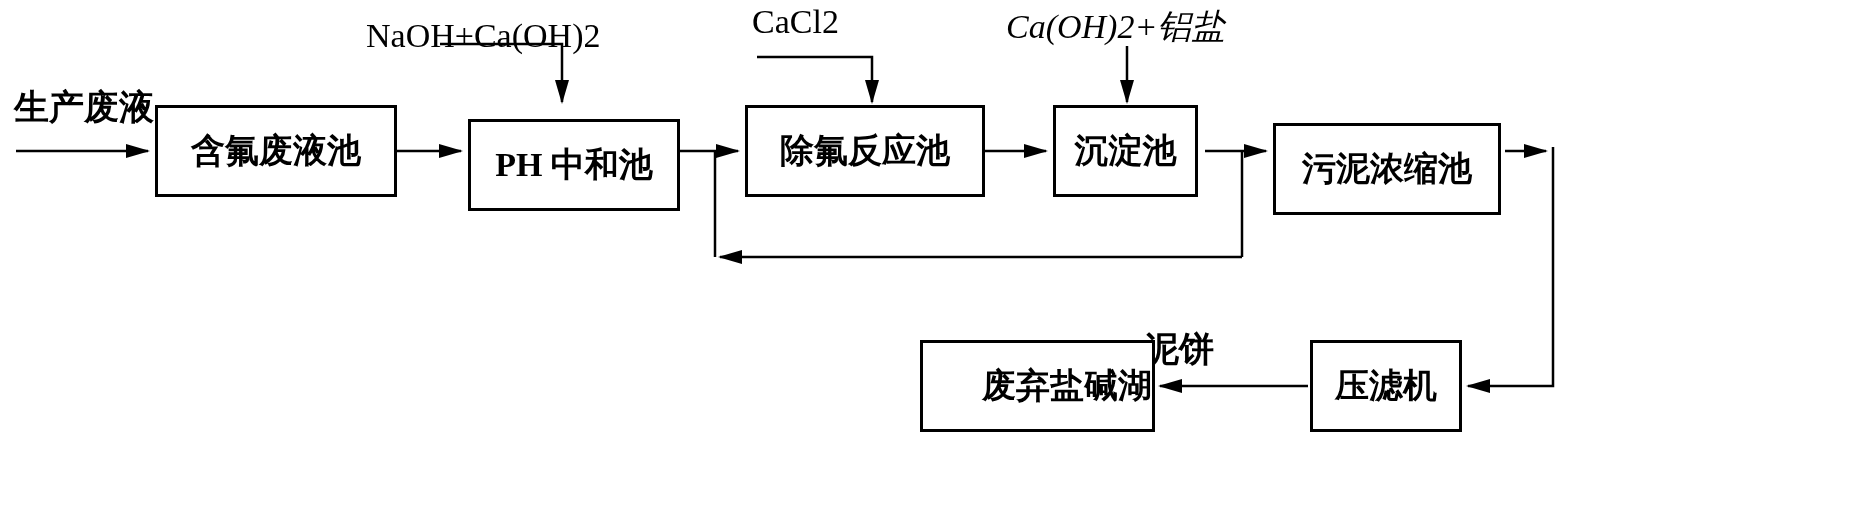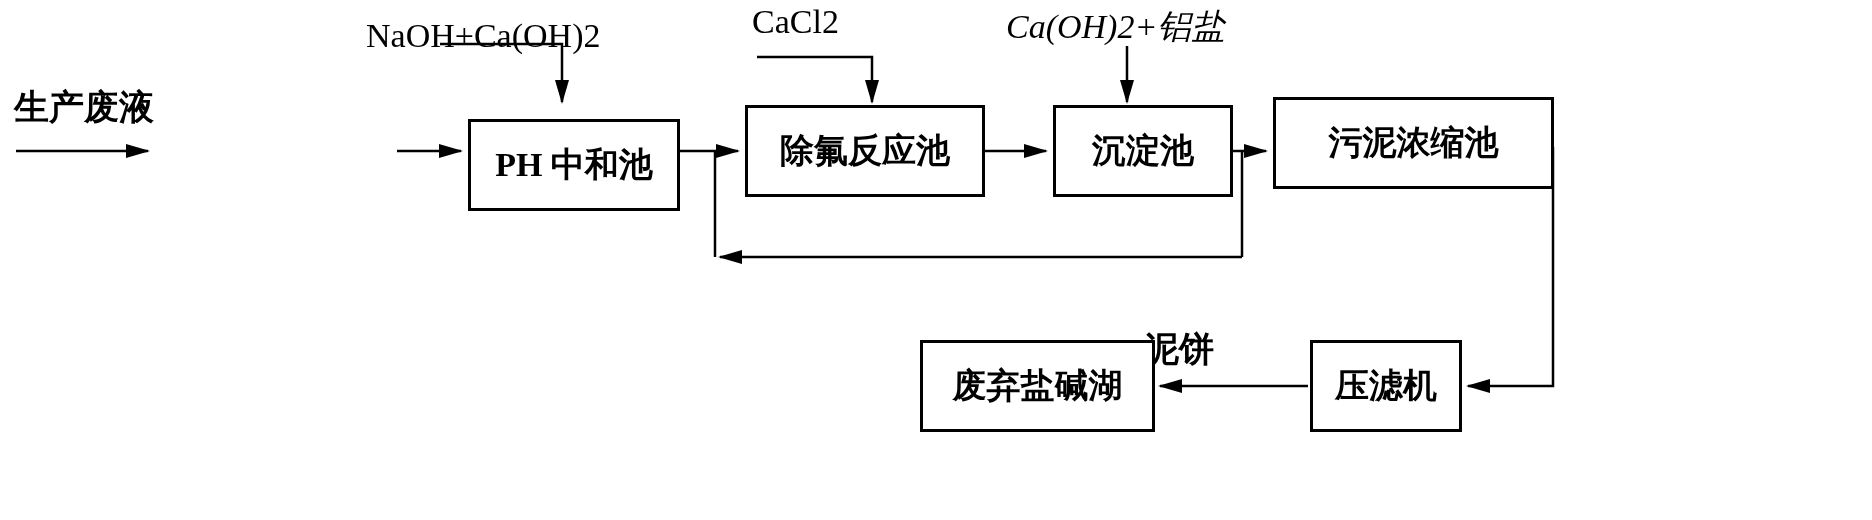--- a/index.html
+++ b/index.html
@@ -92,38 +92,41 @@
   <div class="lbl cjk" style="left:2px; top:88px;margin-left:12px;">生产废液</div>
 
   <div class="lbl chem" style="left:366px; top:16px;">NaOH+Ca(OH)2</div>
 
   <div class="lbl chem" style="left:752px; top:2px;">CaCl2</div>
 
   <div class="lbl chem" style="left:1006px; top:7px;font-style:italic;">Ca(OH)2+铝盐</div>
 
   <div class="lbl cjk" style="left:1144px; top:330px;">泥饼</div>
 
+  <div class="node" style="left:155px; top:105px; width:242px; height:92px;">
+    <span>含氟废液池</span>
+  </div>
 
   <div class="node" style="left:468px; top:105px; width:212px; height:92px;margin-top:14px;">
     <span>PH 中和池</span>
   </div>
 
   <div class="node" style="left:745px; top:105px; width:240px; height:92px;">
     <span>除氟反应池</span>
   </div>
 
-  <div class="node" style="left:1053px; top:105px; width:180px; height:92px;">
+  <div class="node" style="left:1053px; top:105px; width:145px; height:92px;">
     <span>沉淀池</span>
   </div>
 
-  <div class="node" style="left:1273px; top:97px; width:281px; height:92px;">
+  <div class="node" style="left:1273px; top:123px; width:228px; height:92px;">
     <span>污泥浓缩池</span>
   </div>
 
-  <div class="node" style="left:920px; top:340px; width:235px; height:92px;">
+  <div class="node" style="left:920px; top:340px; width:235px; height:92px;justify-content:flex-end;">
     <span>废弃盐碱湖</span>
   </div>
 
   <div class="node" style="left:1310px; top:340px; width:152px; height:92px;">
     <span>压滤机</span>
   </div>
 
 </div>
 
 </body></html>

